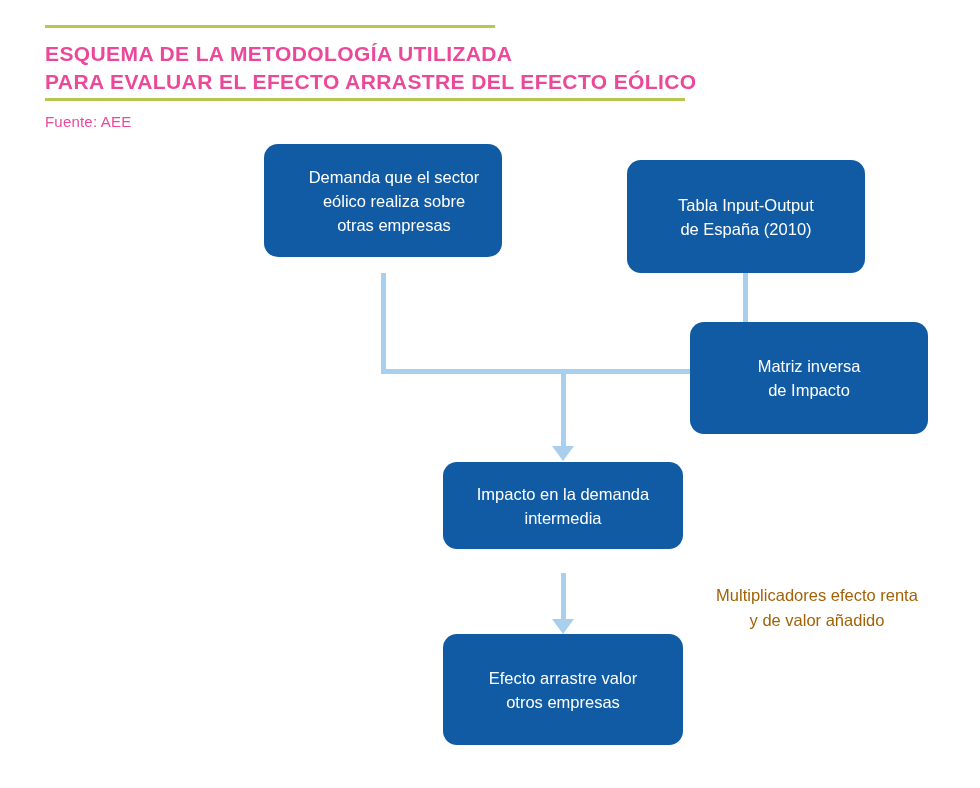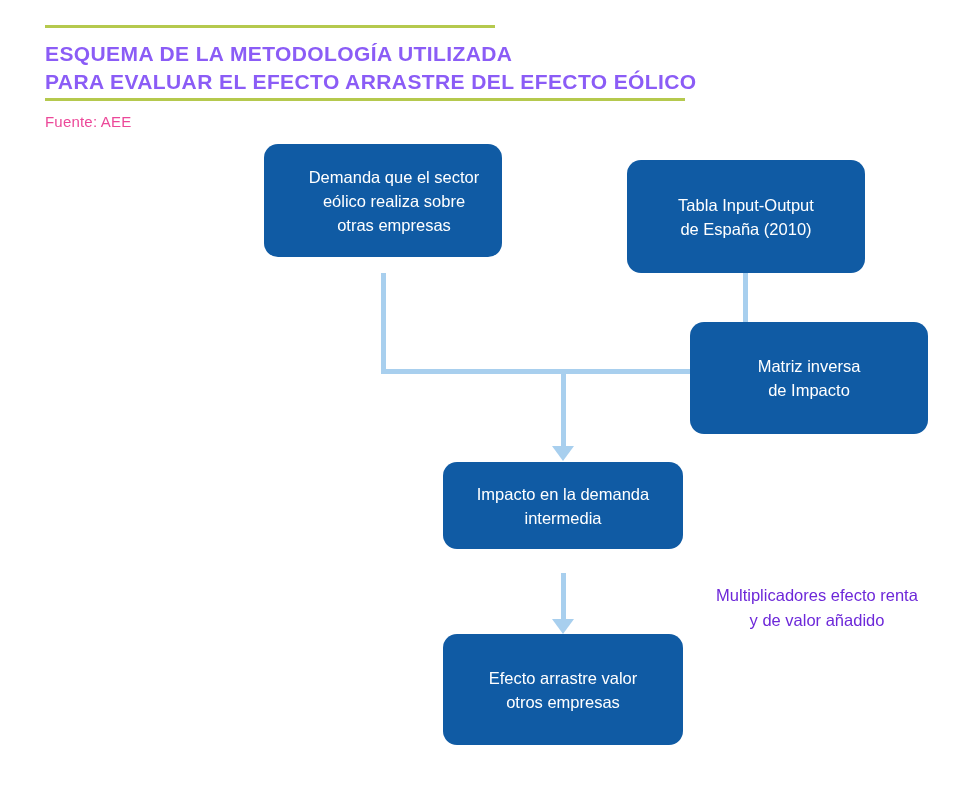--- a/index.html
+++ b/index.html
@@ -25,21 +25,21 @@
     background: #b5c94e;
   }
   #rule-top  { left: 45px; top: 25px;  width: 450px; }
   #rule-mid  { left: 45px; top: 98px;  width: 640px; }
 
   #title {
     position: absolute;
     left: 45px;
     top: 40px;
     width: 880px;
-    color: #8b5cf6;
+    color: #ec4899;
     font-size: 21px;
     font-weight: bold;
     letter-spacing: 0.4px;
     line-height: 28px;
   }
   #title .tline { display: block; white-space: nowrap; }
 
   #source {
     position: absolute;
     left: 45px;
@@ -104,21 +104,21 @@
   }
   #arrow-impacto { left: 552px; top: 446px; }
   #arrow-efecto  { left: 552px; top: 619px; }
 
   
   #annotation {
     position: absolute;
     left: 688px;
     top: 583px;
     width: 258px;
-    color: #6d28d9;
+    color: #a16207;
     font-size: 16.5px;
     line-height: 25px;
     text-align: center;
   }
   #annotation span { display: block; }
 </style>
 </head>
 <body>
 
 <div id="page">

